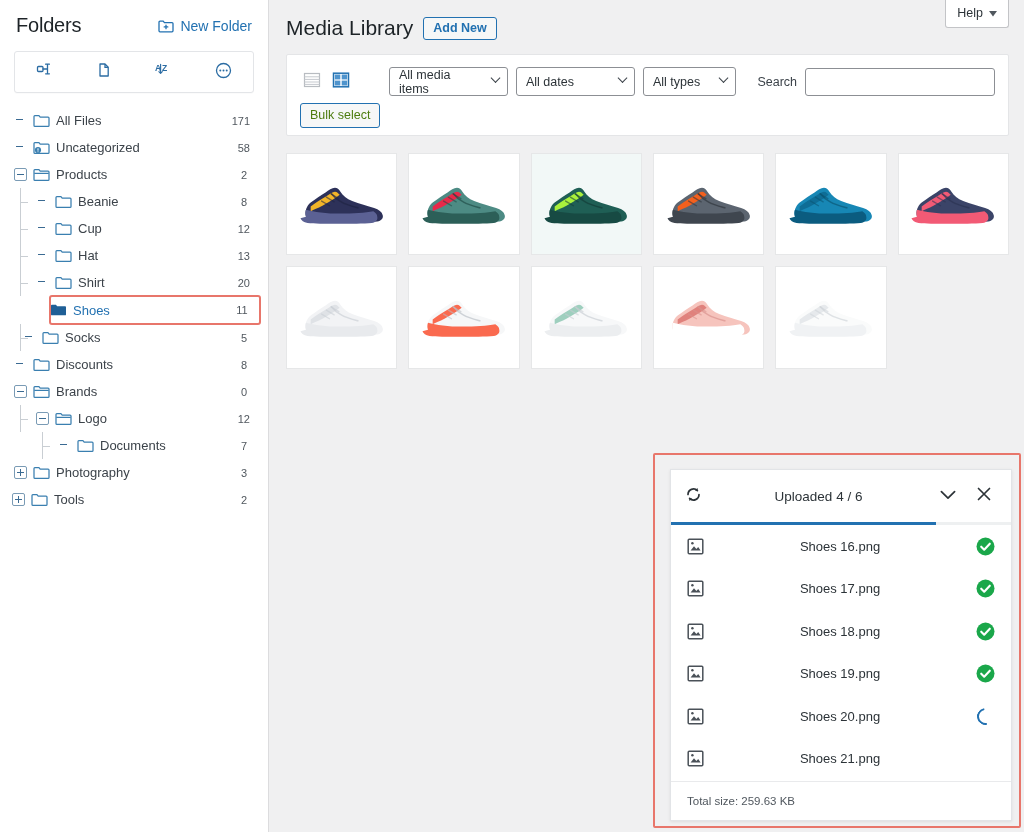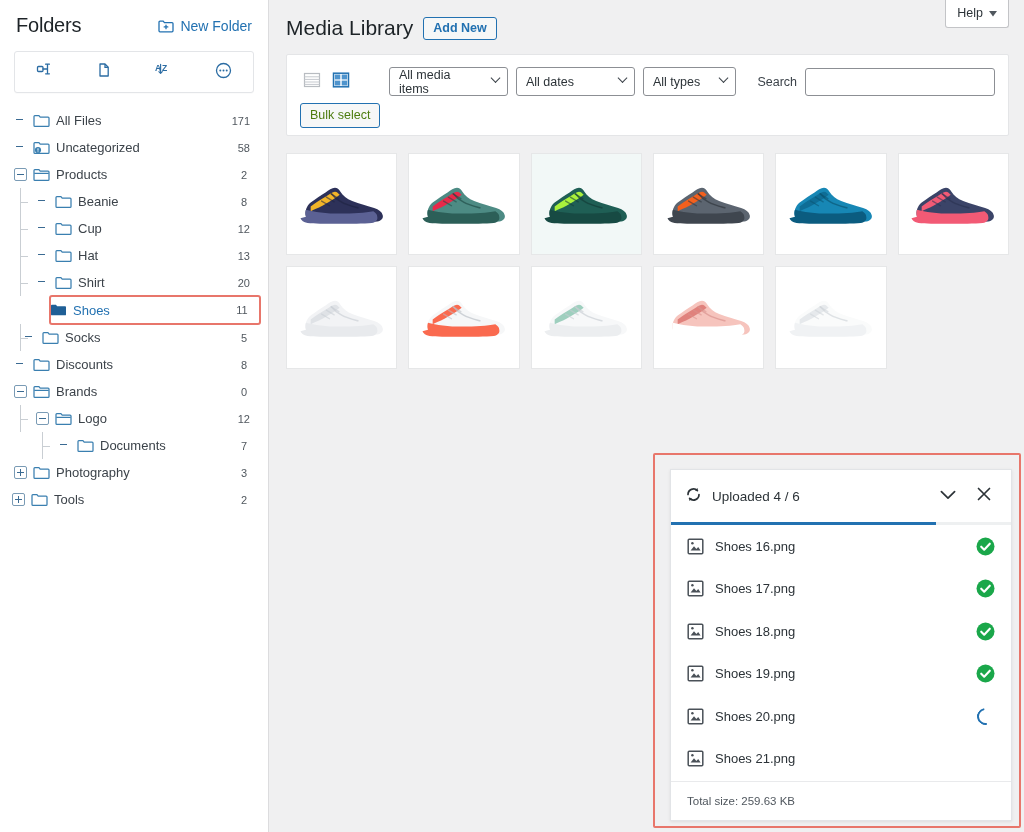--- a/index.html
+++ b/index.html
@@ -159,20 +159,21 @@
     border: 2px solid #e8766b; border-radius: 2px;
     background: rgba(255,255,255,0.0);
     pointer-events: none;
   }
   .upload-panel {
     position: absolute; left: 670px; top: 469px; width: 342px; height: 352px;
     background: #fff; border: 1px solid #e2e4e7;
     box-shadow: 0 1px 3px rgba(0,0,0,.08);
     display: flex; flex-direction: column;
     overflow: hidden;
+    text-align: center;
   }
   .up-head {
     height: 52px; display:flex; align-items:center; gap: 10px;
     padding: 0 14px 0 14px; position: relative;
   }
   .up-title { font-size: 13.5px; color: #2c3338; flex: 1; }
   .up-icon-btn { width: 26px; height: 26px; display:flex; align-items:center; justify-content:center; cursor:pointer; }
   .progress-track {
     height: 3px; background: #eef0f1; width: 100%;
   }

